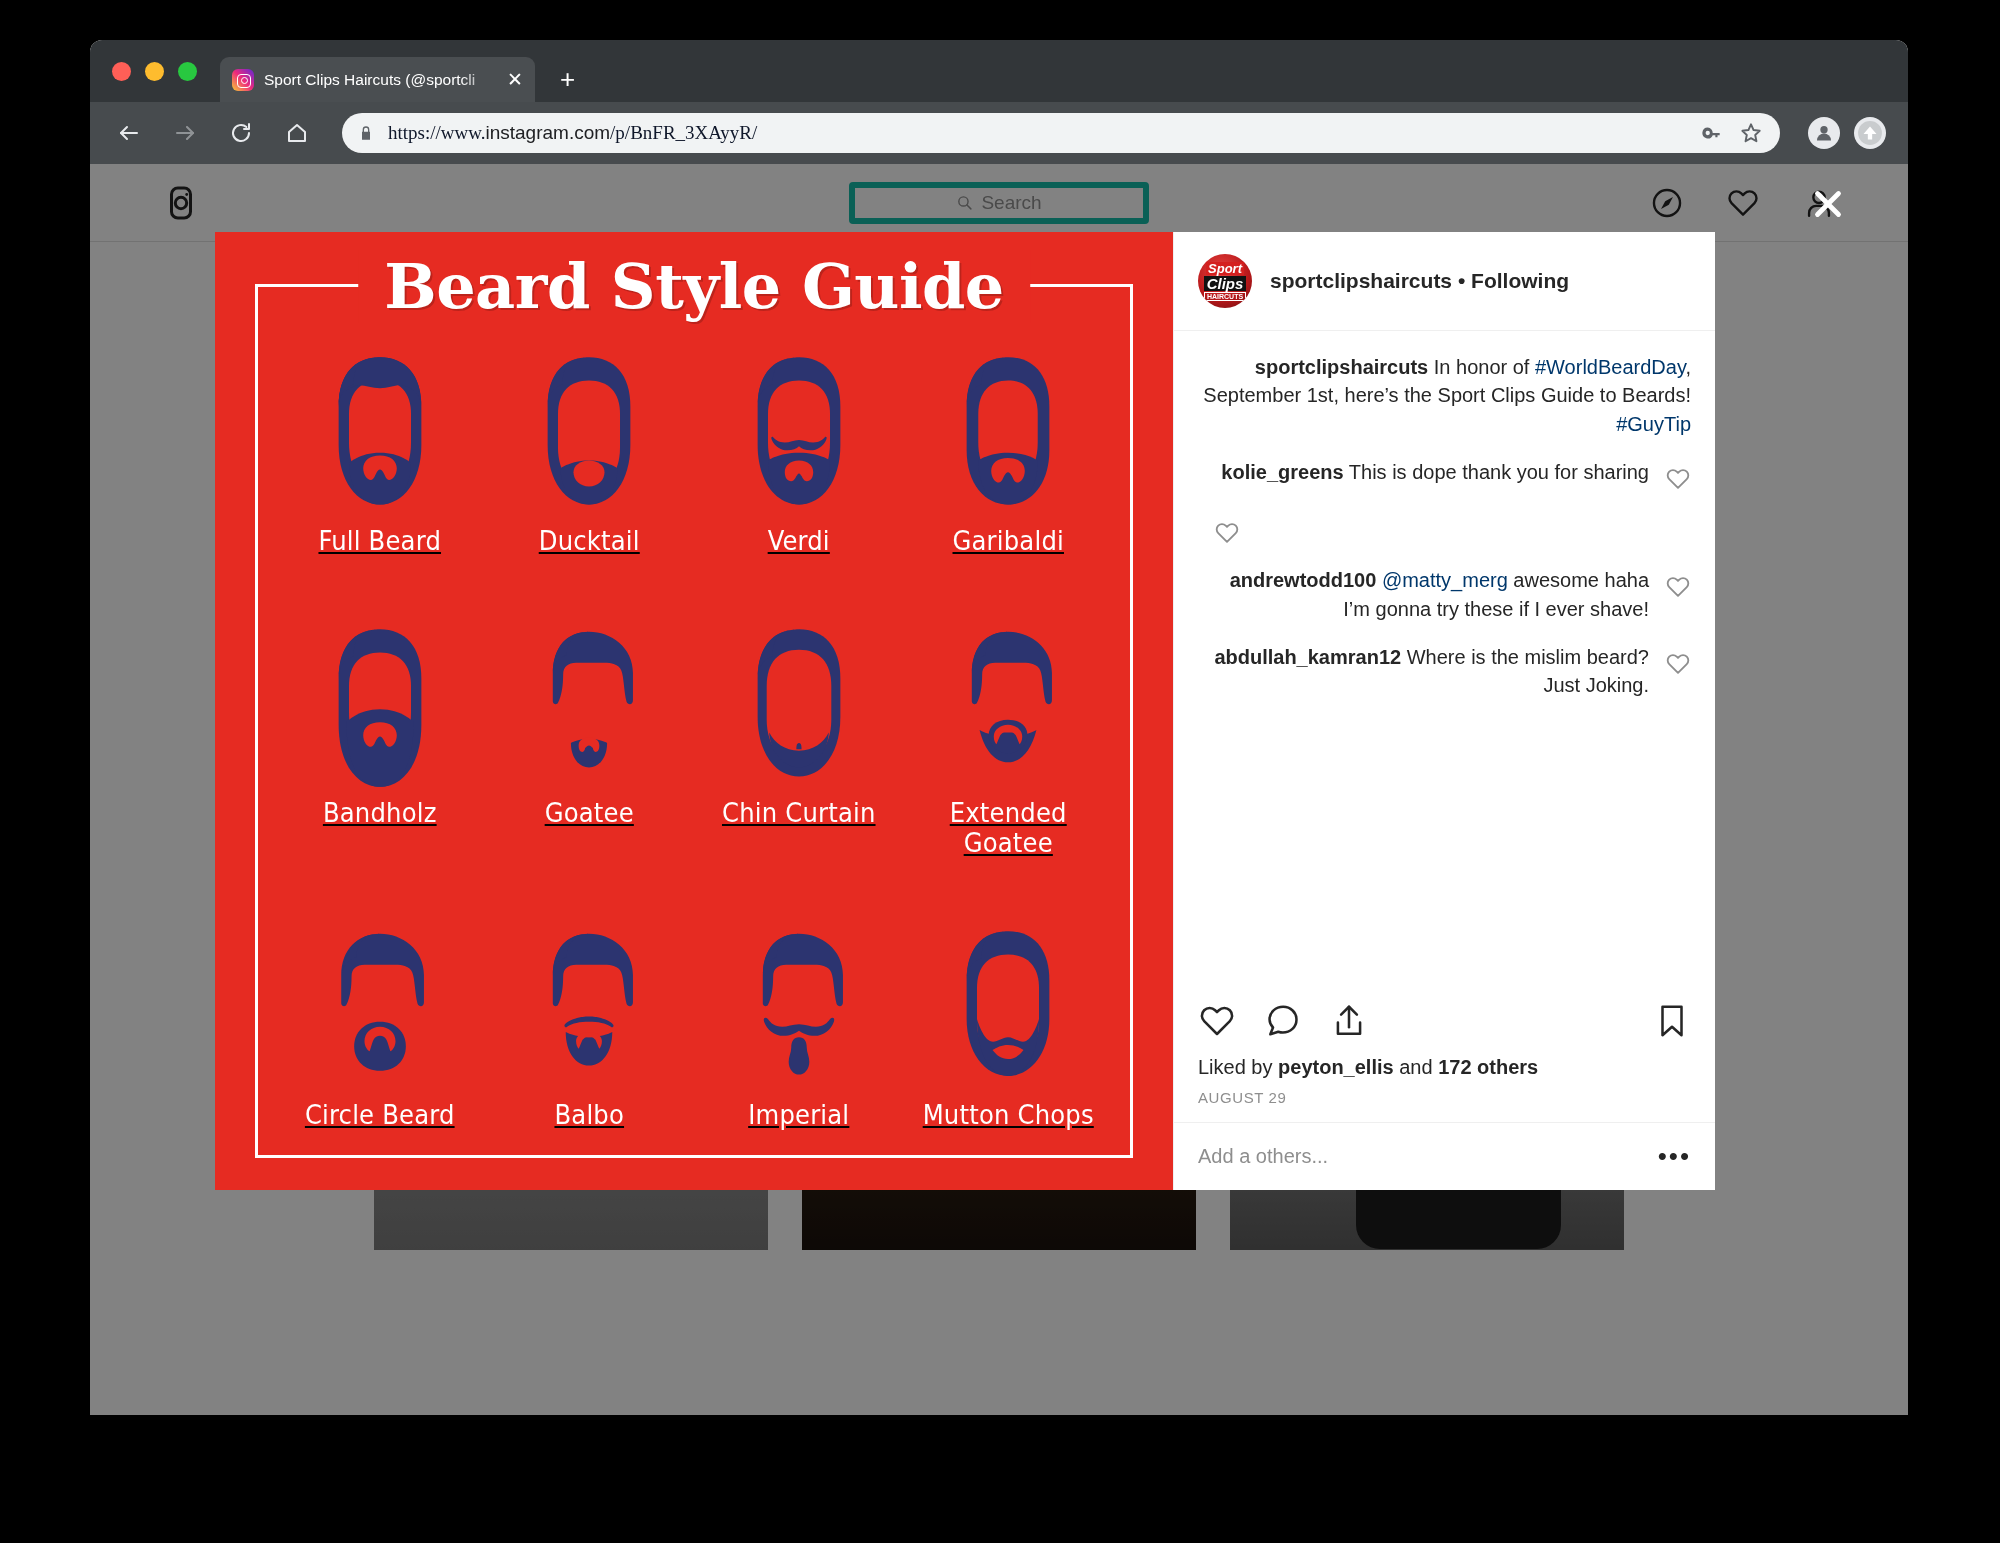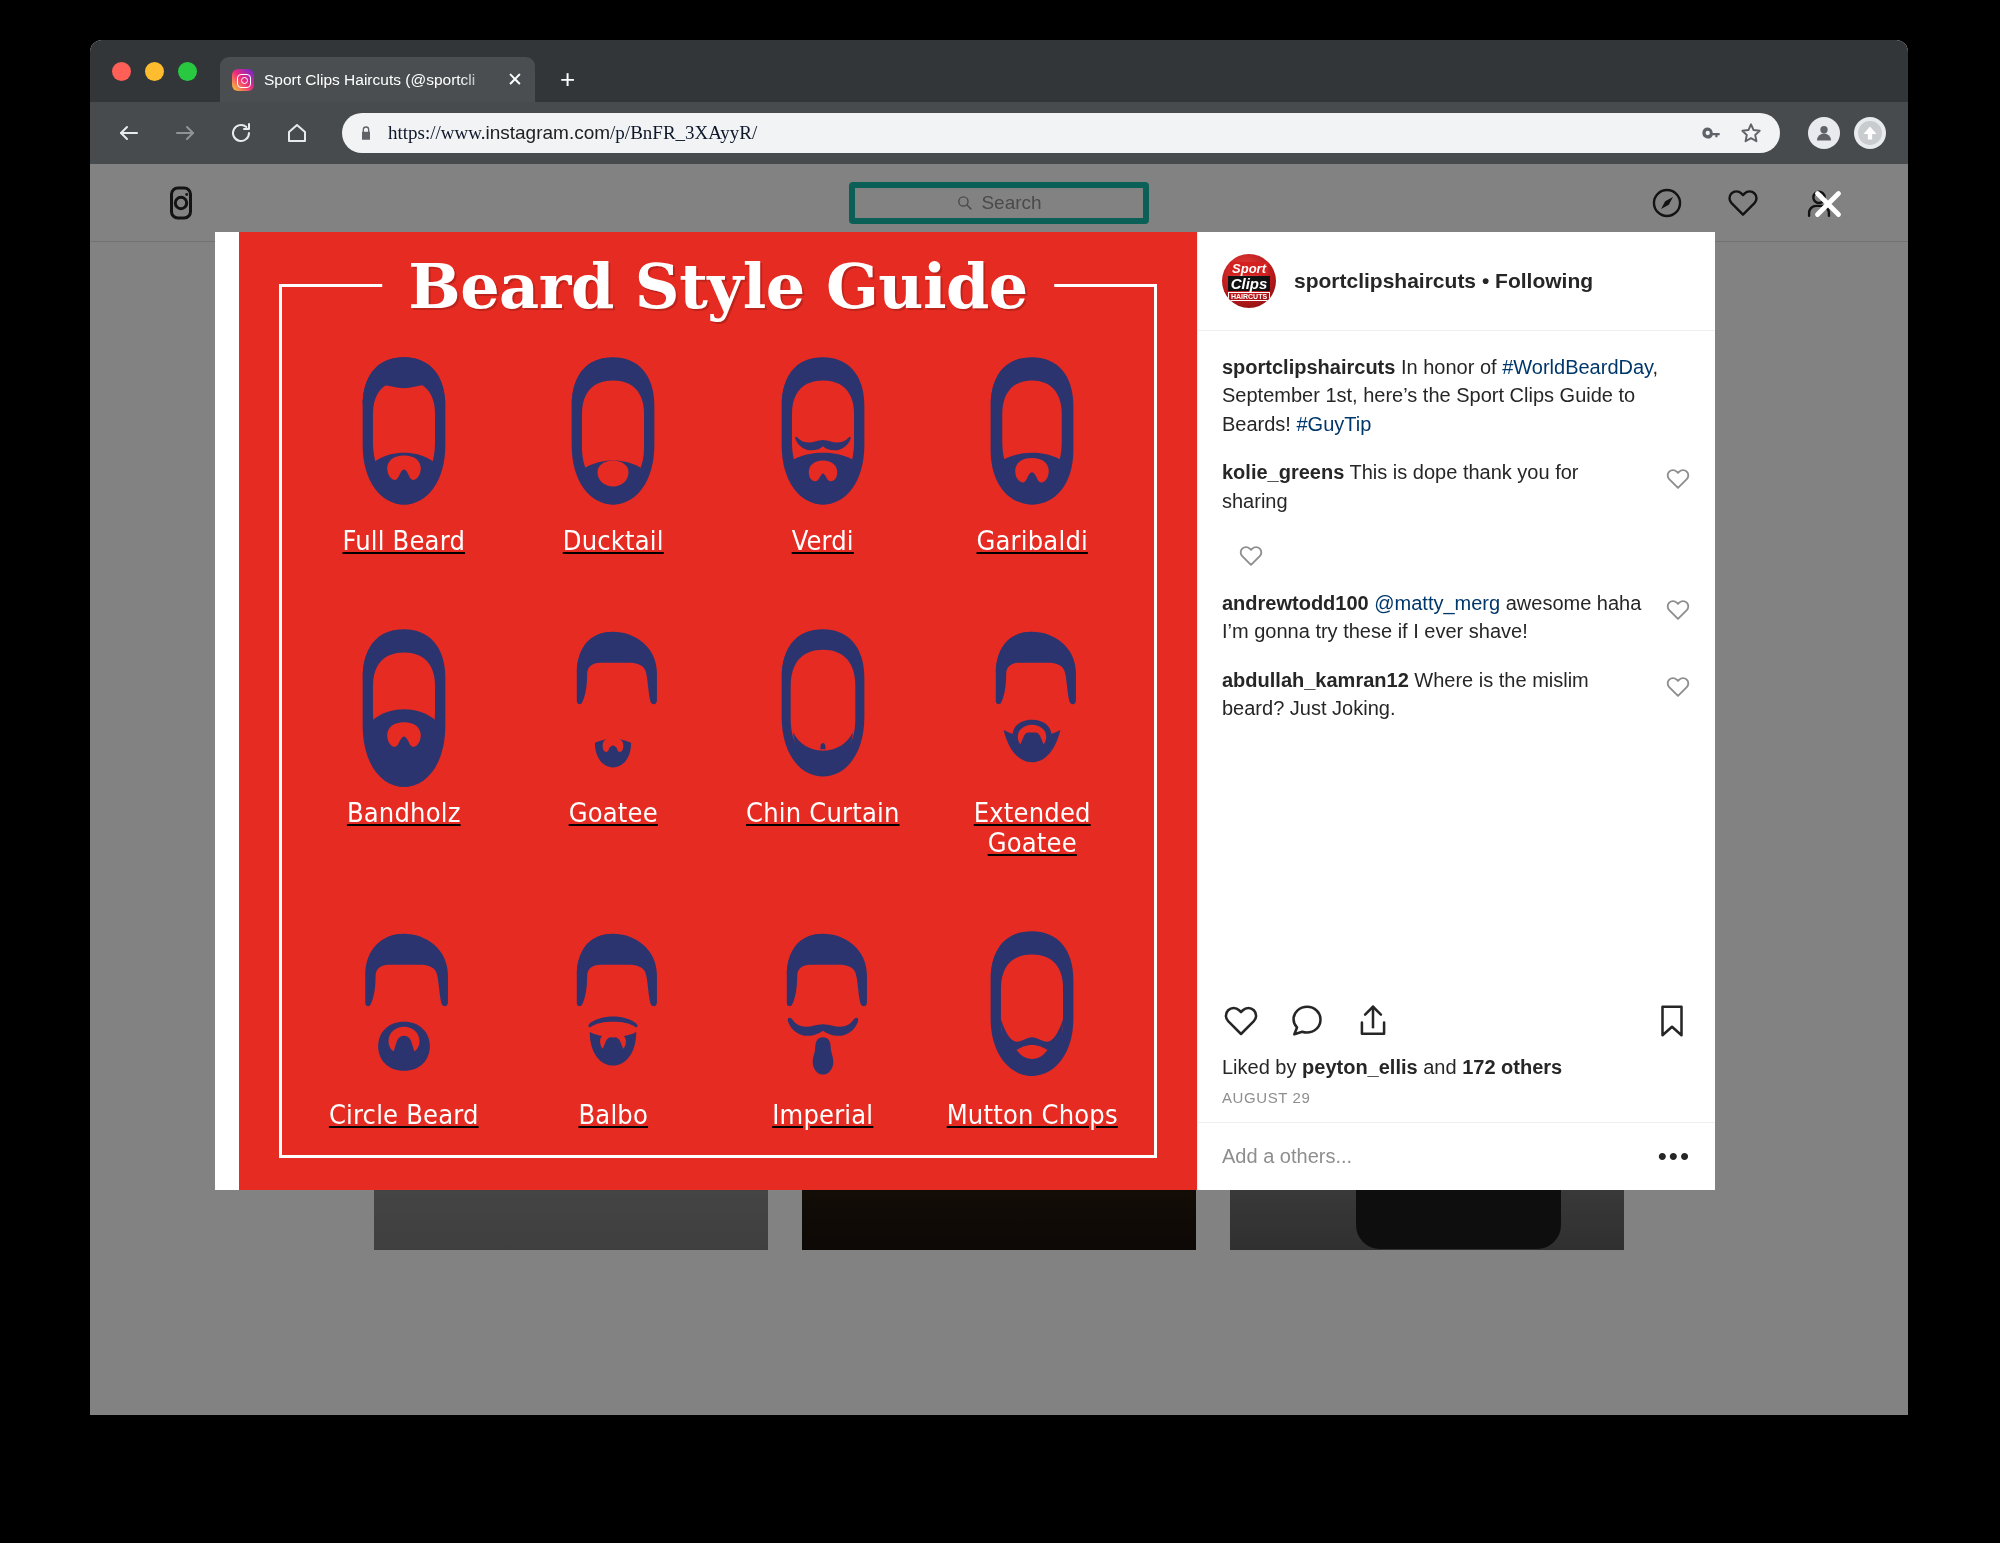--- a/index.html
+++ b/index.html
@@ -210,21 +210,20 @@
   }
 
   
   .modal {
     position: absolute;
     left: 125px; top: 68px;
     width: 1500px; height: 958px;
     display: flex;
     z-index: 10;
     background: #ffffff;
-    padding-left: 24px;
   }
 
   
   .overlay-close {
     position: absolute;
     right: 62px; top: 22px;
     z-index: 12;
     width: 36px; height: 36px;
   }
 
@@ -311,20 +310,21 @@
     overflow: hidden;
   }
   .cmt {
     display: flex; align-items: flex-start;
     margin-bottom: 20px;
   }
   .cmt-body {
     flex: 1 1 auto;
     font-size: 20px; line-height: 1.42; color: #262626;
     min-width: 0;
+    text-align: right;
   }
   .cmt-user { font-weight: bold; color: #262626; }
   .link { color: #00376b; }
   .cmt-heart {
     flex: 0 0 26px; width: 26px; height: 26px;
     margin-left: 16px; margin-top: 8px;
     color: #8e8e8e;
   }
   .cmt-heart svg { width: 26px; height: 26px; }
 

